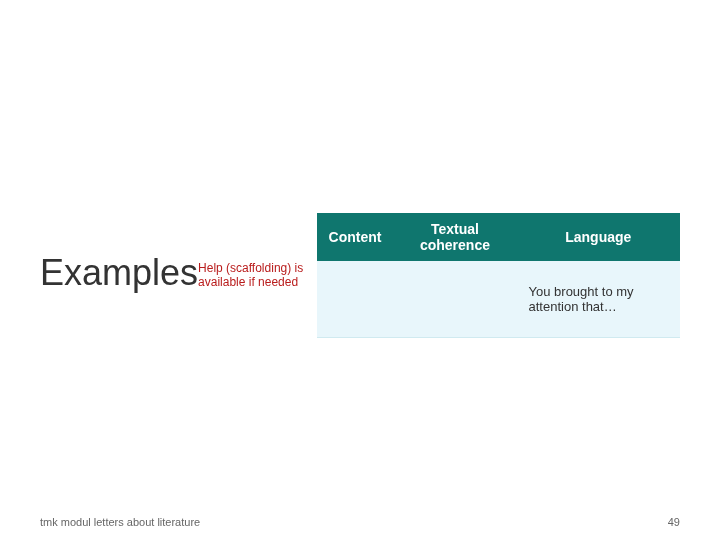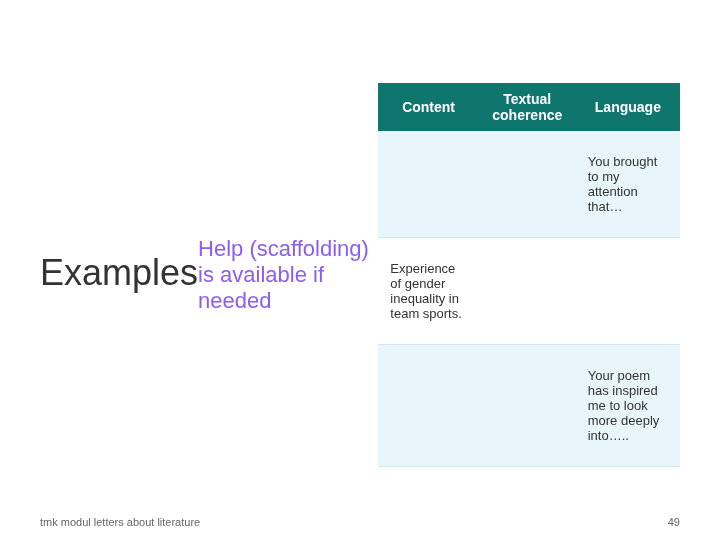--- a/index.html
+++ b/index.html
@@ -22,22 +22,22 @@
     }
 
     .main-title {
       font-size: 36px;
       font-weight: normal;
       color: #333333;
       margin-bottom: 4px;
     }
 
     .subtitle {
-      font-size: 22px;
-      color: #8b5cf6;
+      font-size: 12px;
+      color: #b91c1c;
     }
 
     .table-wrapper {
       width: 100%;
     }
 
     table {
       width: 100%;
       border-collapse: collapse;
     }
@@ -105,30 +105,20 @@
           <th>Textual coherence</th>
           <th>Language</th>
         </tr>
       </thead>
       <tbody>
         <tr>
           <td></td>
           <td></td>
           <td>You brought to my attention that…</td>
         </tr>
-        <tr>
-          <td>Experience of gender inequality in team sports.</td>
-          <td></td>
-          <td></td>
-        </tr>
-        <tr>
-          <td></td>
-          <td></td>
-          <td>Your poem has inspired me to look more deeply into…..</td>
-        </tr>
       </tbody>
     </table>
   </div>
 </div>
 
 <div class="footer">
   <span class="footer-text">tmk modul letters about literature</span>
   <span class="footer-page">49</span>
 </div>
 

